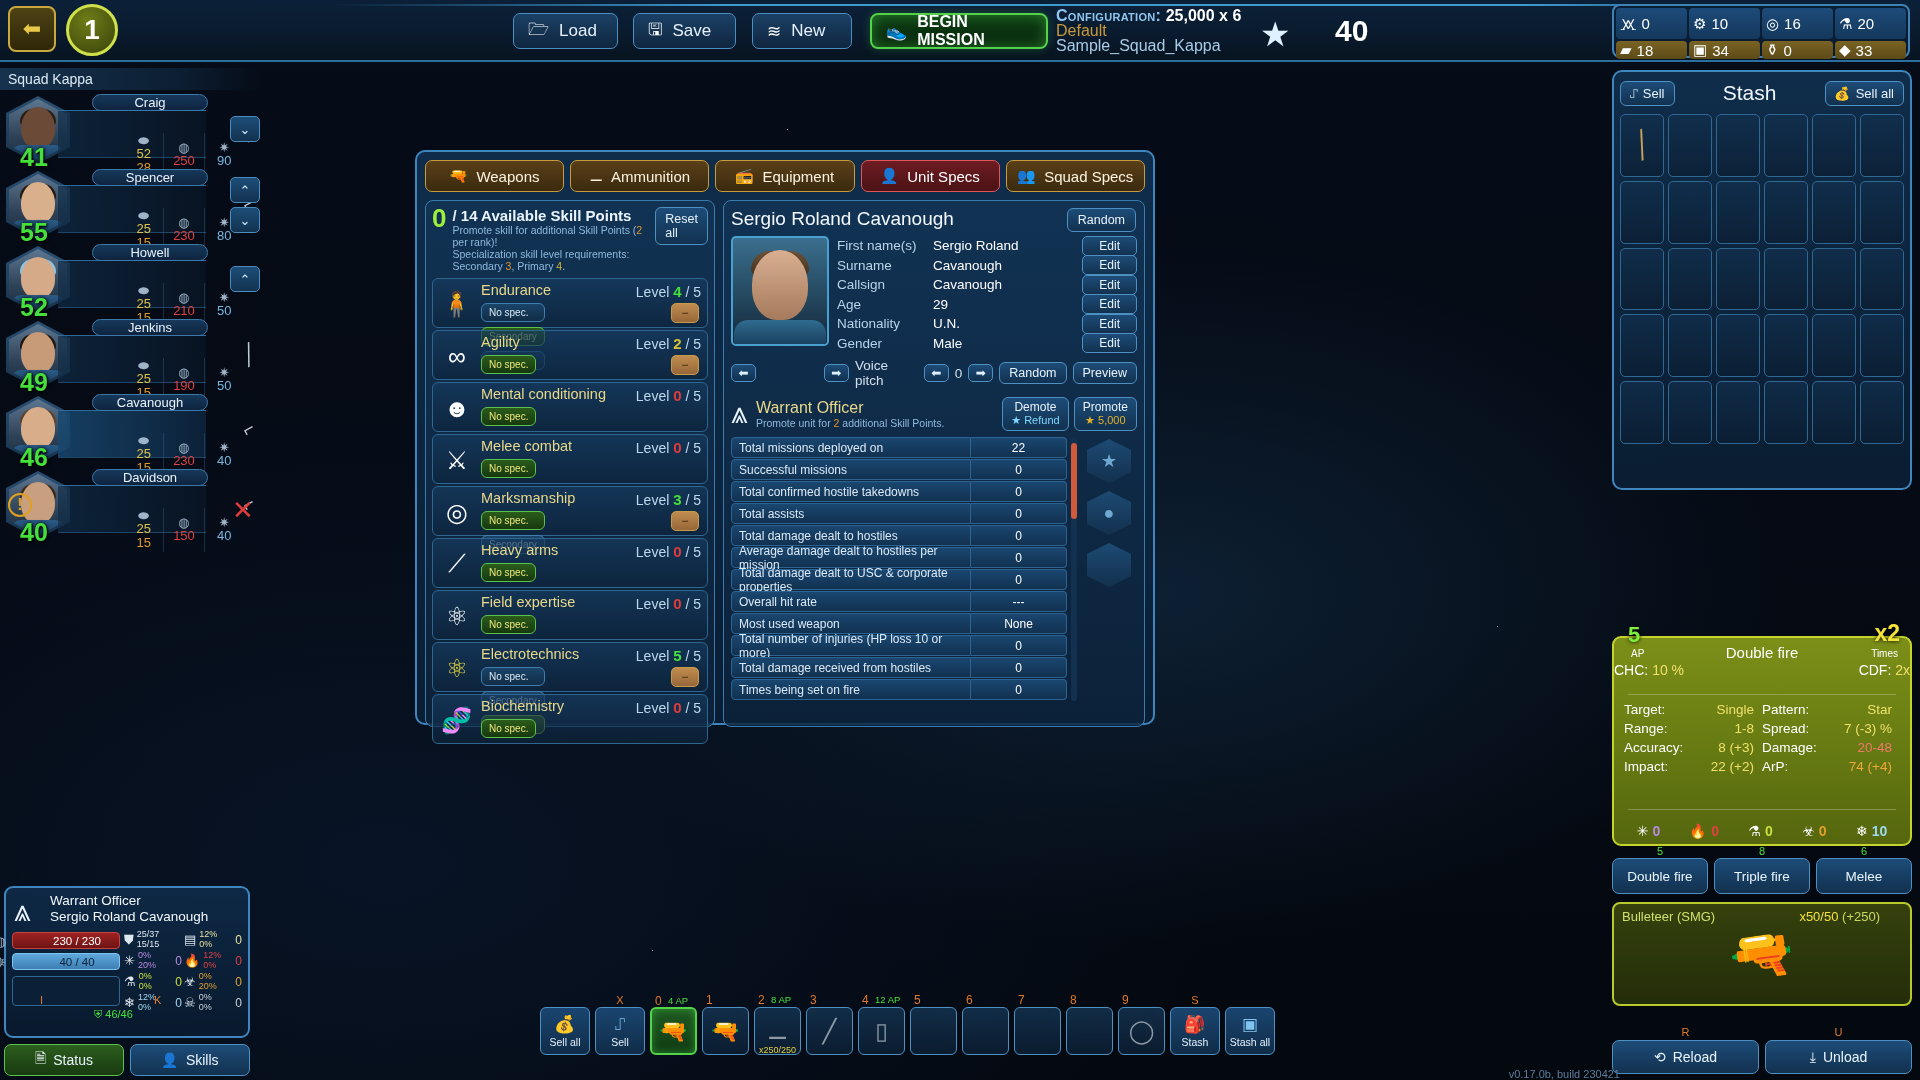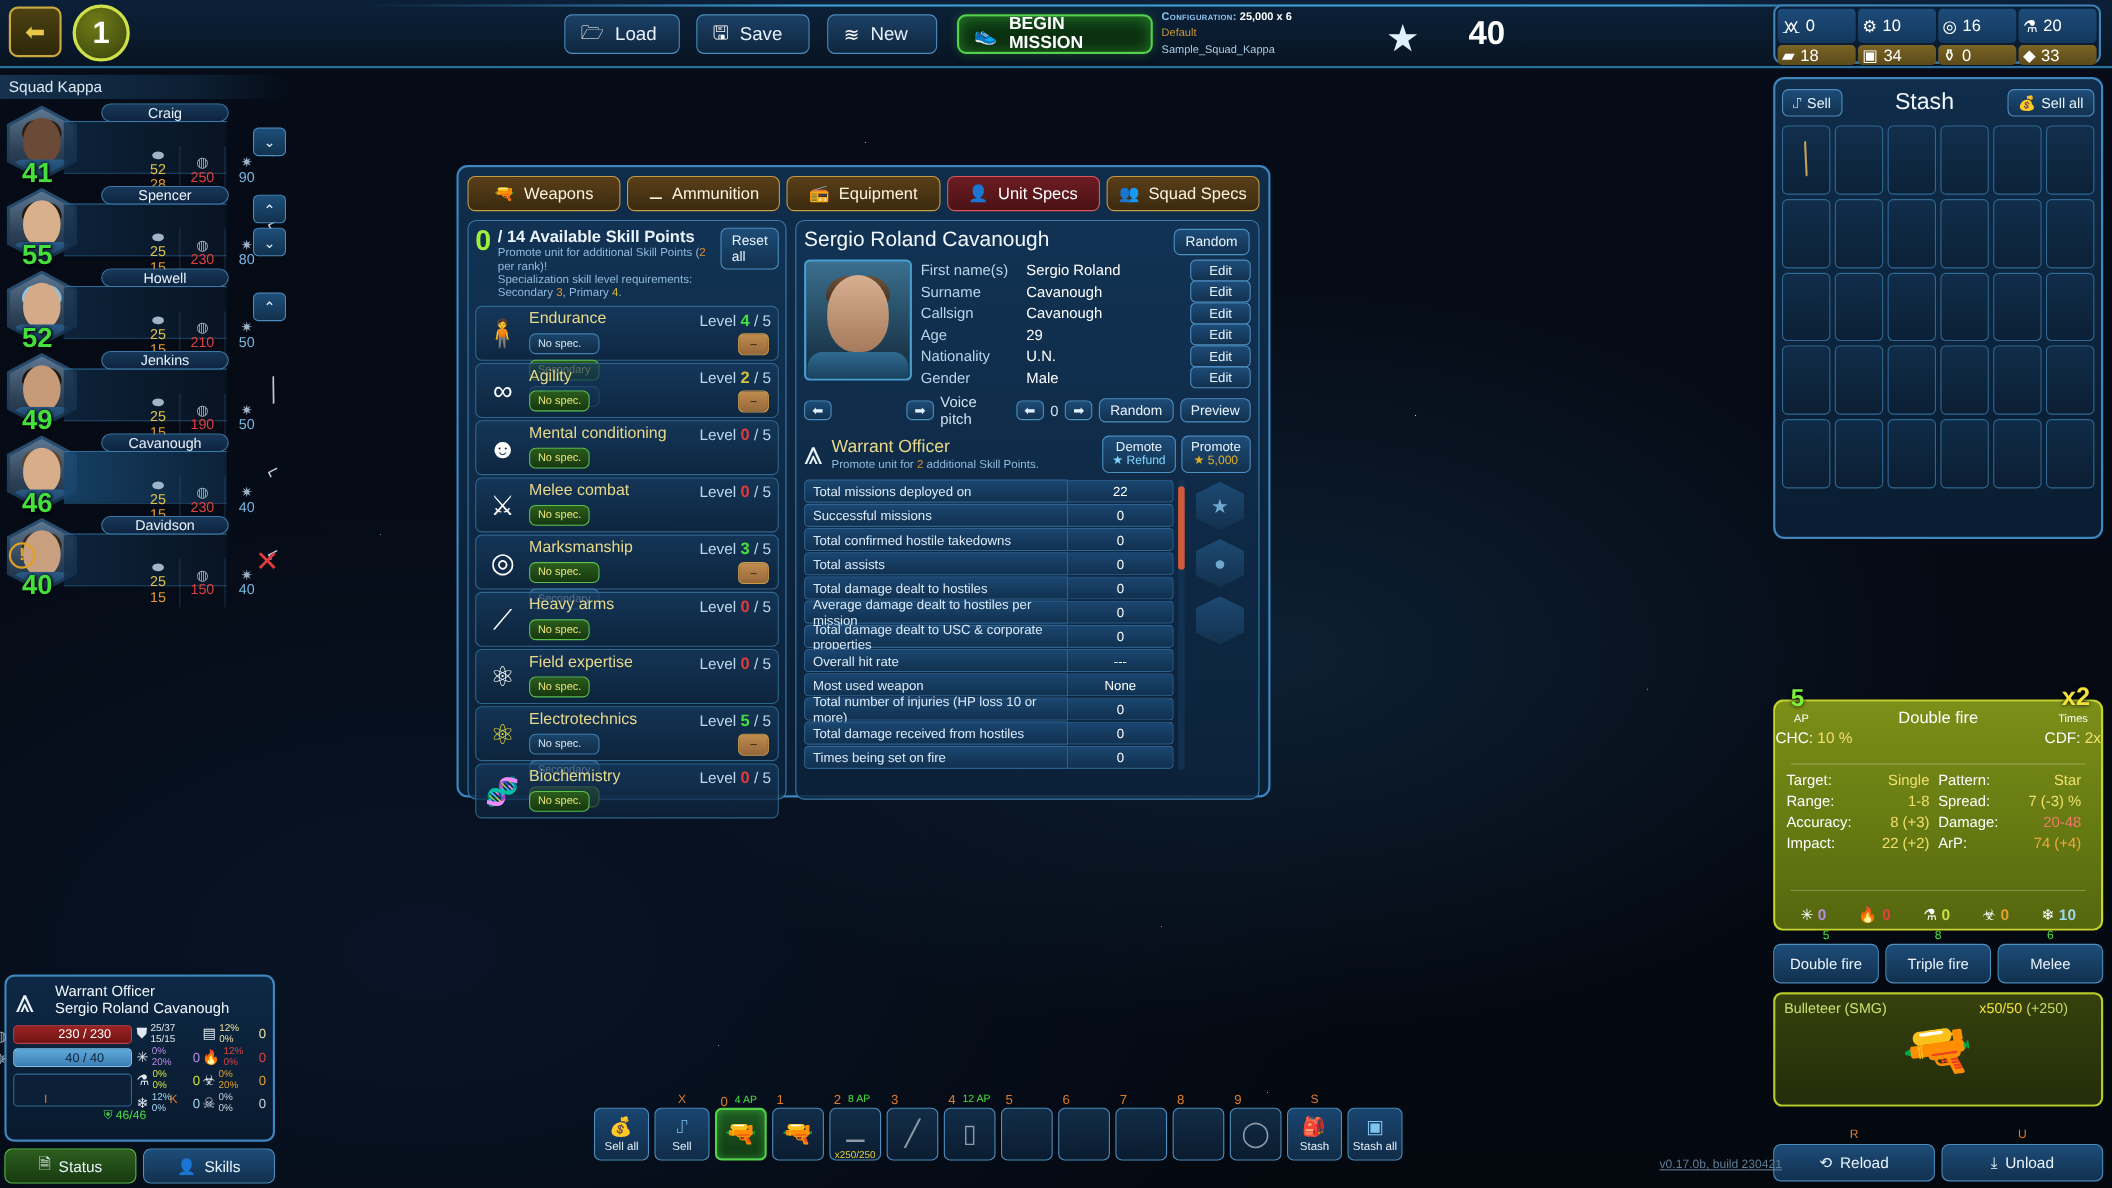--- a/index.html
+++ b/index.html
@@ -42,21 +42,21 @@
   .topbtn { position:absolute; top:13px; height:36px; border:1px solid #4a8fc0; border-radius:7px;
     background: linear-gradient(180deg, rgba(30,70,110,0.85), rgba(16,40,66,0.9));
     color:#e6f1fb; font-size:17px; display:flex; align-items:center; gap:10px; padding:0 14px; cursor:pointer; }
   .topbtn .ic { font-size:17px; color:#fff; }
   #btn-load { left:513px; width:105px; }
   #btn-save { left:633px; width:103px; }
   #btn-new  { left:752px; width:100px; }
   #btn-begin { left:870px; width:178px; border:2px solid #54d24a; border-radius:8px;
     background: linear-gradient(180deg,#0e3d14,#08260d); color:#fff; font-size:16px; font-weight:bold;
     justify-content:center; box-shadow:0 0 14px rgba(70,210,70,0.45) inset, 0 0 10px rgba(60,200,60,0.3); }
-  #cfgblock { position:absolute; left:1056px; top:8px; font-size:10px; line-height:15px; }
+  #cfgblock { position:absolute; left:1056px; top:8px; font-size:16px; line-height:15px; }
   #cfgblock .lbl { color:#8fc6ef; font-variant:small-caps; letter-spacing:.3px; font-weight:bold; }
   #cfgblock .cost { color:#ffffff; font-weight:bold; }
   #cfgblock .row2 { color:#c79a3c; }
   #cfgblock .row3 { color:#a8cbe6; }
   #star-ico { position:absolute; left:1260px; top:14px; font-size:34px; color:#dff0ff; }
   #star-val { position:absolute; left:1335px; top:14px; font-size:30px; color:#ffffff; font-weight:600; }
 
   
   #resources { position:absolute; right:10px; top:4px; width:298px; height:54px;
     border:2px solid #3f82b5; border-radius:8px; background:rgba(10,30,52,0.75); padding:2px;
@@ -308,21 +308,21 @@
   .hb-side .i { font-size:17px; color:#7fc4f0; }
   .hb-side .key { position:absolute; top:-14px; left:50%; transform:translateX(-50%); font-size:11px; color:#e07a2c; }
   .hslot { width:47px; height:48px; border:1px solid #4d90c2; border-radius:6px;
     background:linear-gradient(180deg, rgba(22,56,88,0.75), rgba(12,32,54,0.8)); position:relative; cursor:pointer; }
   .hslot.sel { border:2px solid #54d24a; background:linear-gradient(180deg,#1f5a22,#103a14);
     box-shadow:0 0 8px rgba(70,210,70,0.5) inset; }
   .hslot .num { position:absolute; left:3px; top:-15px; font-size:12px; color:#e07a2c; }
   .hslot .ap { position:absolute; left:16px; top:-14px; font-size:9.5px; color:#46e03c; white-space:nowrap; }
   .hslot .it { position:absolute; left:50%; top:50%; transform:translate(-50%,-50%); font-size:23px; color:#8d9aa6; }
   .hslot .cnt { position:absolute; left:0; right:0; bottom:-1px; text-align:center; font-size:9px; color:#e0d03a; }
-  #version { position:absolute; right:300px; bottom:15px; font-size:11px; color:#5f7d98;text-decoration:underline; }
+  #version { position:absolute; right:300px; bottom:0; font-size:11px; color:#5f7d98; }
 </style>
 </head>
 <body>
 
 <div id="root">
   <div class="stars"></div>
   <div class="watermark">apkpure</div>
 
   <div id="topbar">
     <div id="btn-load" class="topbtn">
@@ -601,21 +601,21 @@
           <span>Squad Specs</span>
         </div>
       </div>
     <div id="panes">
       <div id="skills-pane">
         <div id="sp-head">
           <div id="sp-num">0</div>
           <div>
             <div id="sp-title">/ 14 Available Skill Points</div>
             <div id="sp-sub1">
-              <span>Promote unit for additional Skill Points (</span><span class="hi-o">2</span><span> per rank)!</span>
+              <span>Promote skill for additional Skill Points (</span><span class="hi-o">2</span><span> per rank)!</span>
             </div>
             <div id="sp-sub2">
               <span>Specialization skill level requirements: Secondary </span><span class="hi-o">3</span><span>, Primary </span><span class="hi-y">4</span><span>.</span>
             </div>
           </div>
           <div id="reset-all">Reset all</div>
         </div>
         <div id="skill-list">
             <div class="skill">
               <div class="sk-ic" style="color:#e8a82c">🧍</div>

